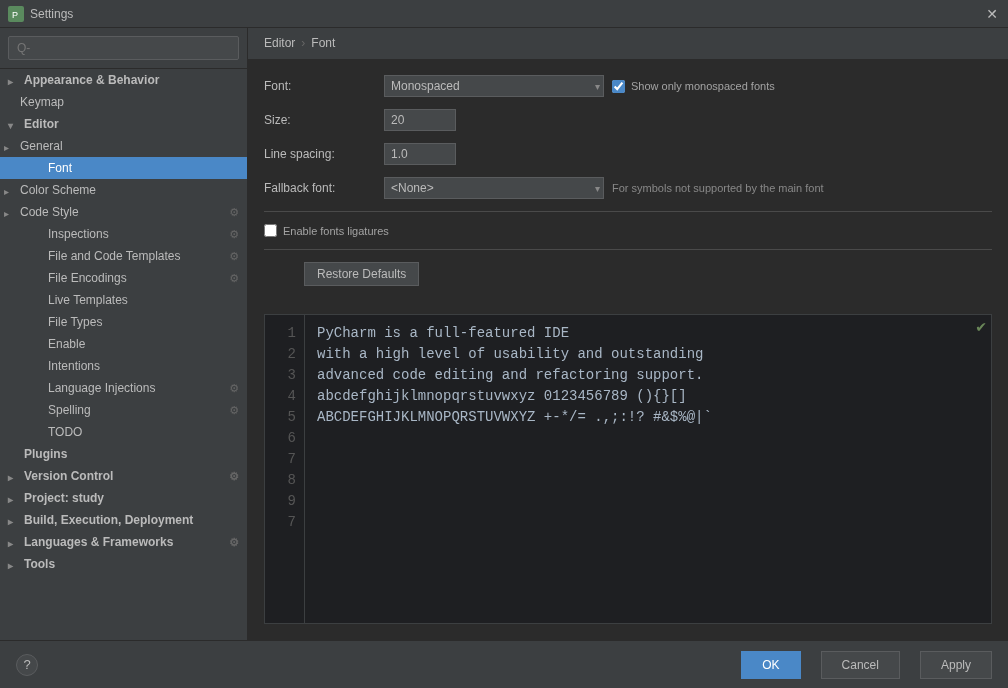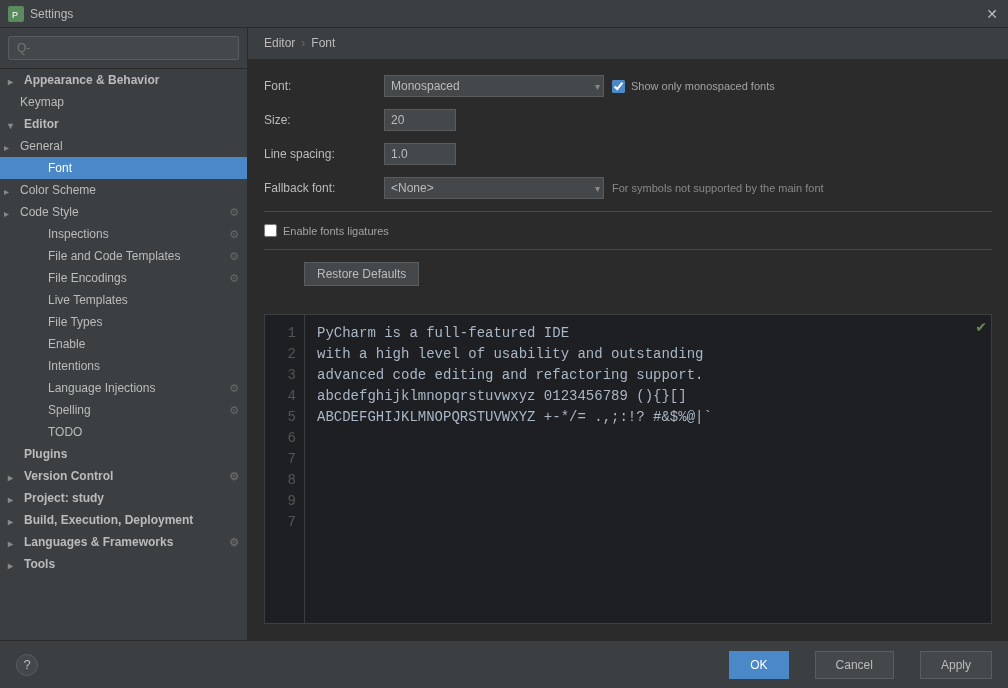--- a/index.html
+++ b/index.html
@@ -297,21 +297,21 @@
       background: #45484a;
       color: #bbbbbb;
       display: flex;
       align-items: center;
       justify-content: center;
       font-size: 13px;
       cursor: pointer;
     }
     .bottom-right {
       display: flex;
-      gap: 26px;
+      gap: 20px;
     }
     .btn-action {
       padding: 6px 20px;
       font-size: 12px;
       cursor: pointer;
       border: 1px solid #5a5c5e;
     }
     .btn-ok {
       background: #4a88c7;
       color: white;

